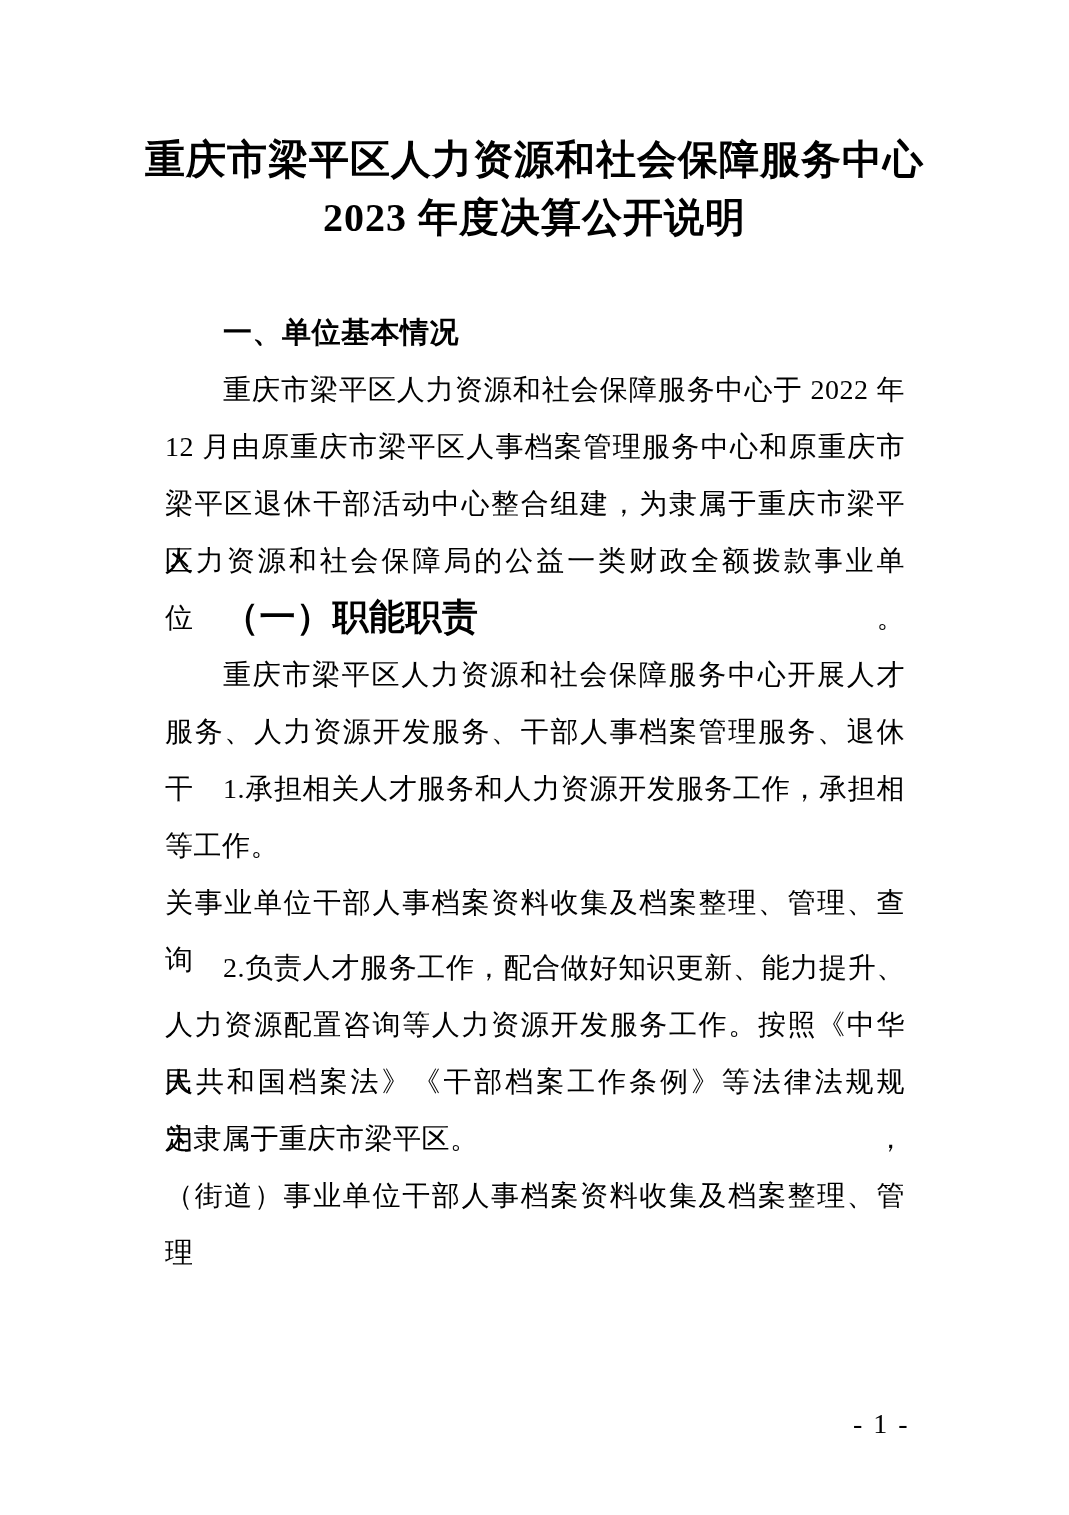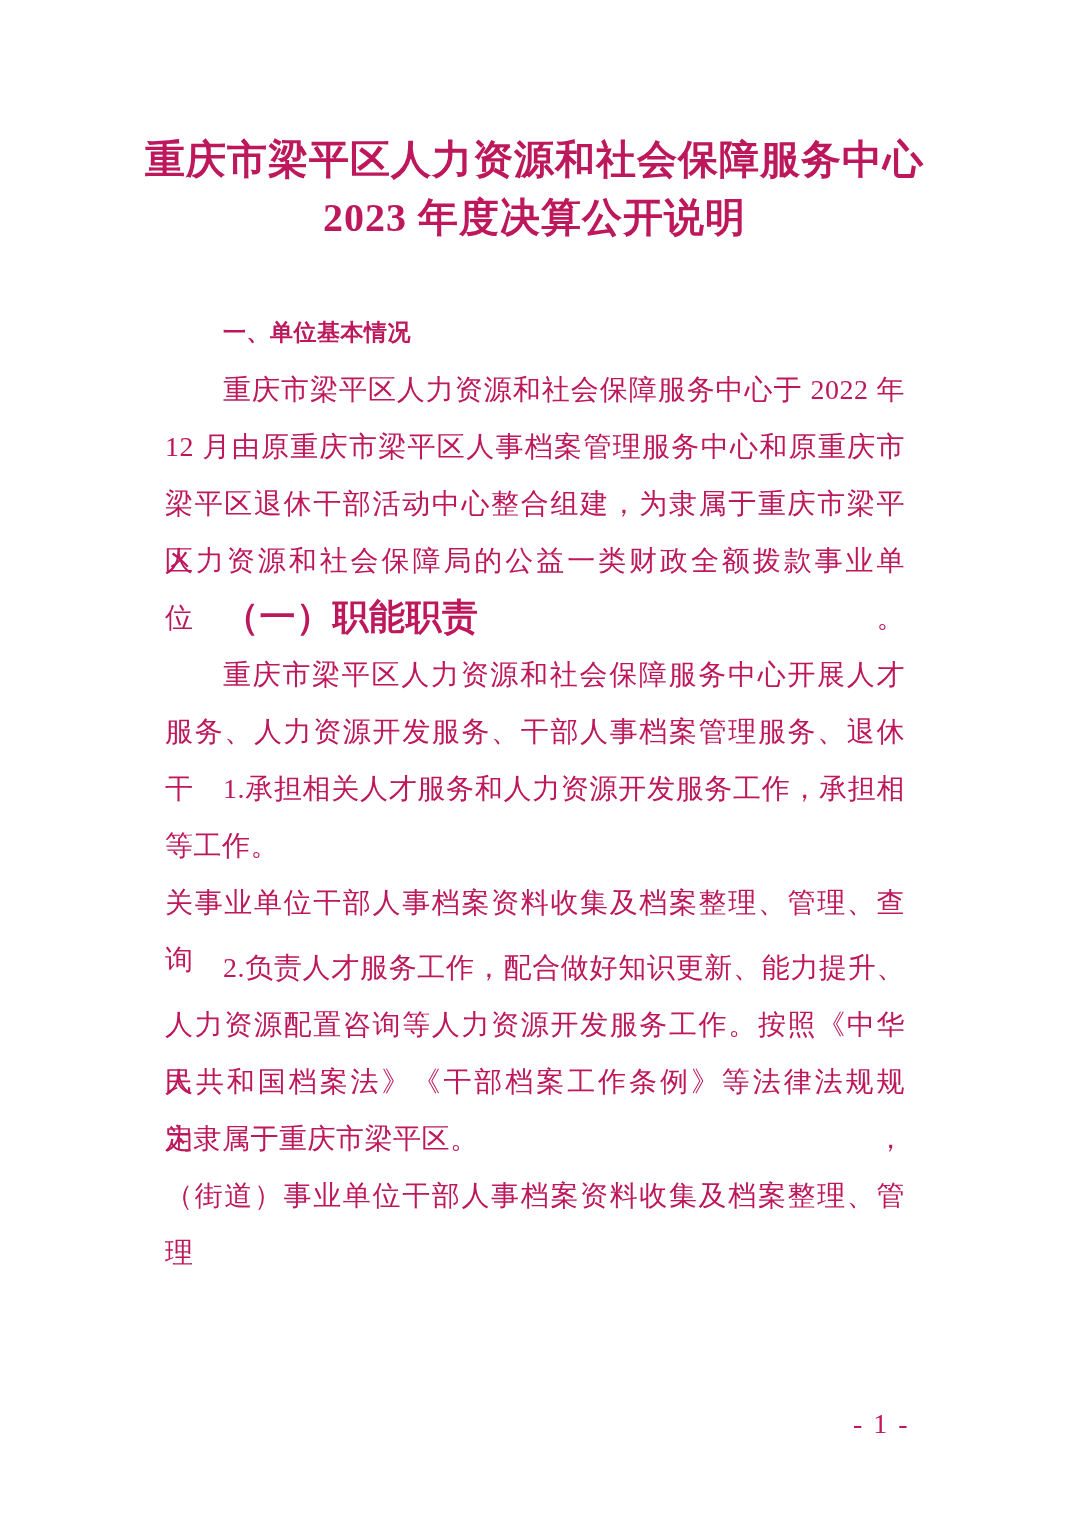--- a/index.html
+++ b/index.html
@@ -7,21 +7,21 @@
     padding: 0;
     background: #ffffff;
   }
   .page {
     position: relative;
     width: 1069px;
     height: 1515px;
     background: #ffffff;
     overflow: hidden;
     font-family: "Liberation Serif", "DejaVu Serif", serif;
-    color: #be185d;
+    color: #000000;
   }
   .doc-title {
     position: absolute;
     left: 0;
     right: 0;
     top: 131px;
     text-align: center;
     font-size: 40px;
     line-height: 58px;
     font-weight: bold;
@@ -49,21 +49,21 @@
   }
   .ind {
     padding-left: 58px;
   }
   .sp {
     margin-top: 8px;
   }
   .hei {
     font-family: "Liberation Sans", "DejaVu Sans", sans-serif;
     font-weight: bold;
-    font-size: 23px;
+    font-size: 29px;
   }
   .kai {
     font-weight: bold;
     font-size: 36px;
   }
   .pagenum {
     position: absolute;
     top: 1408px;
     left: 853px;
     font-size: 28px;

